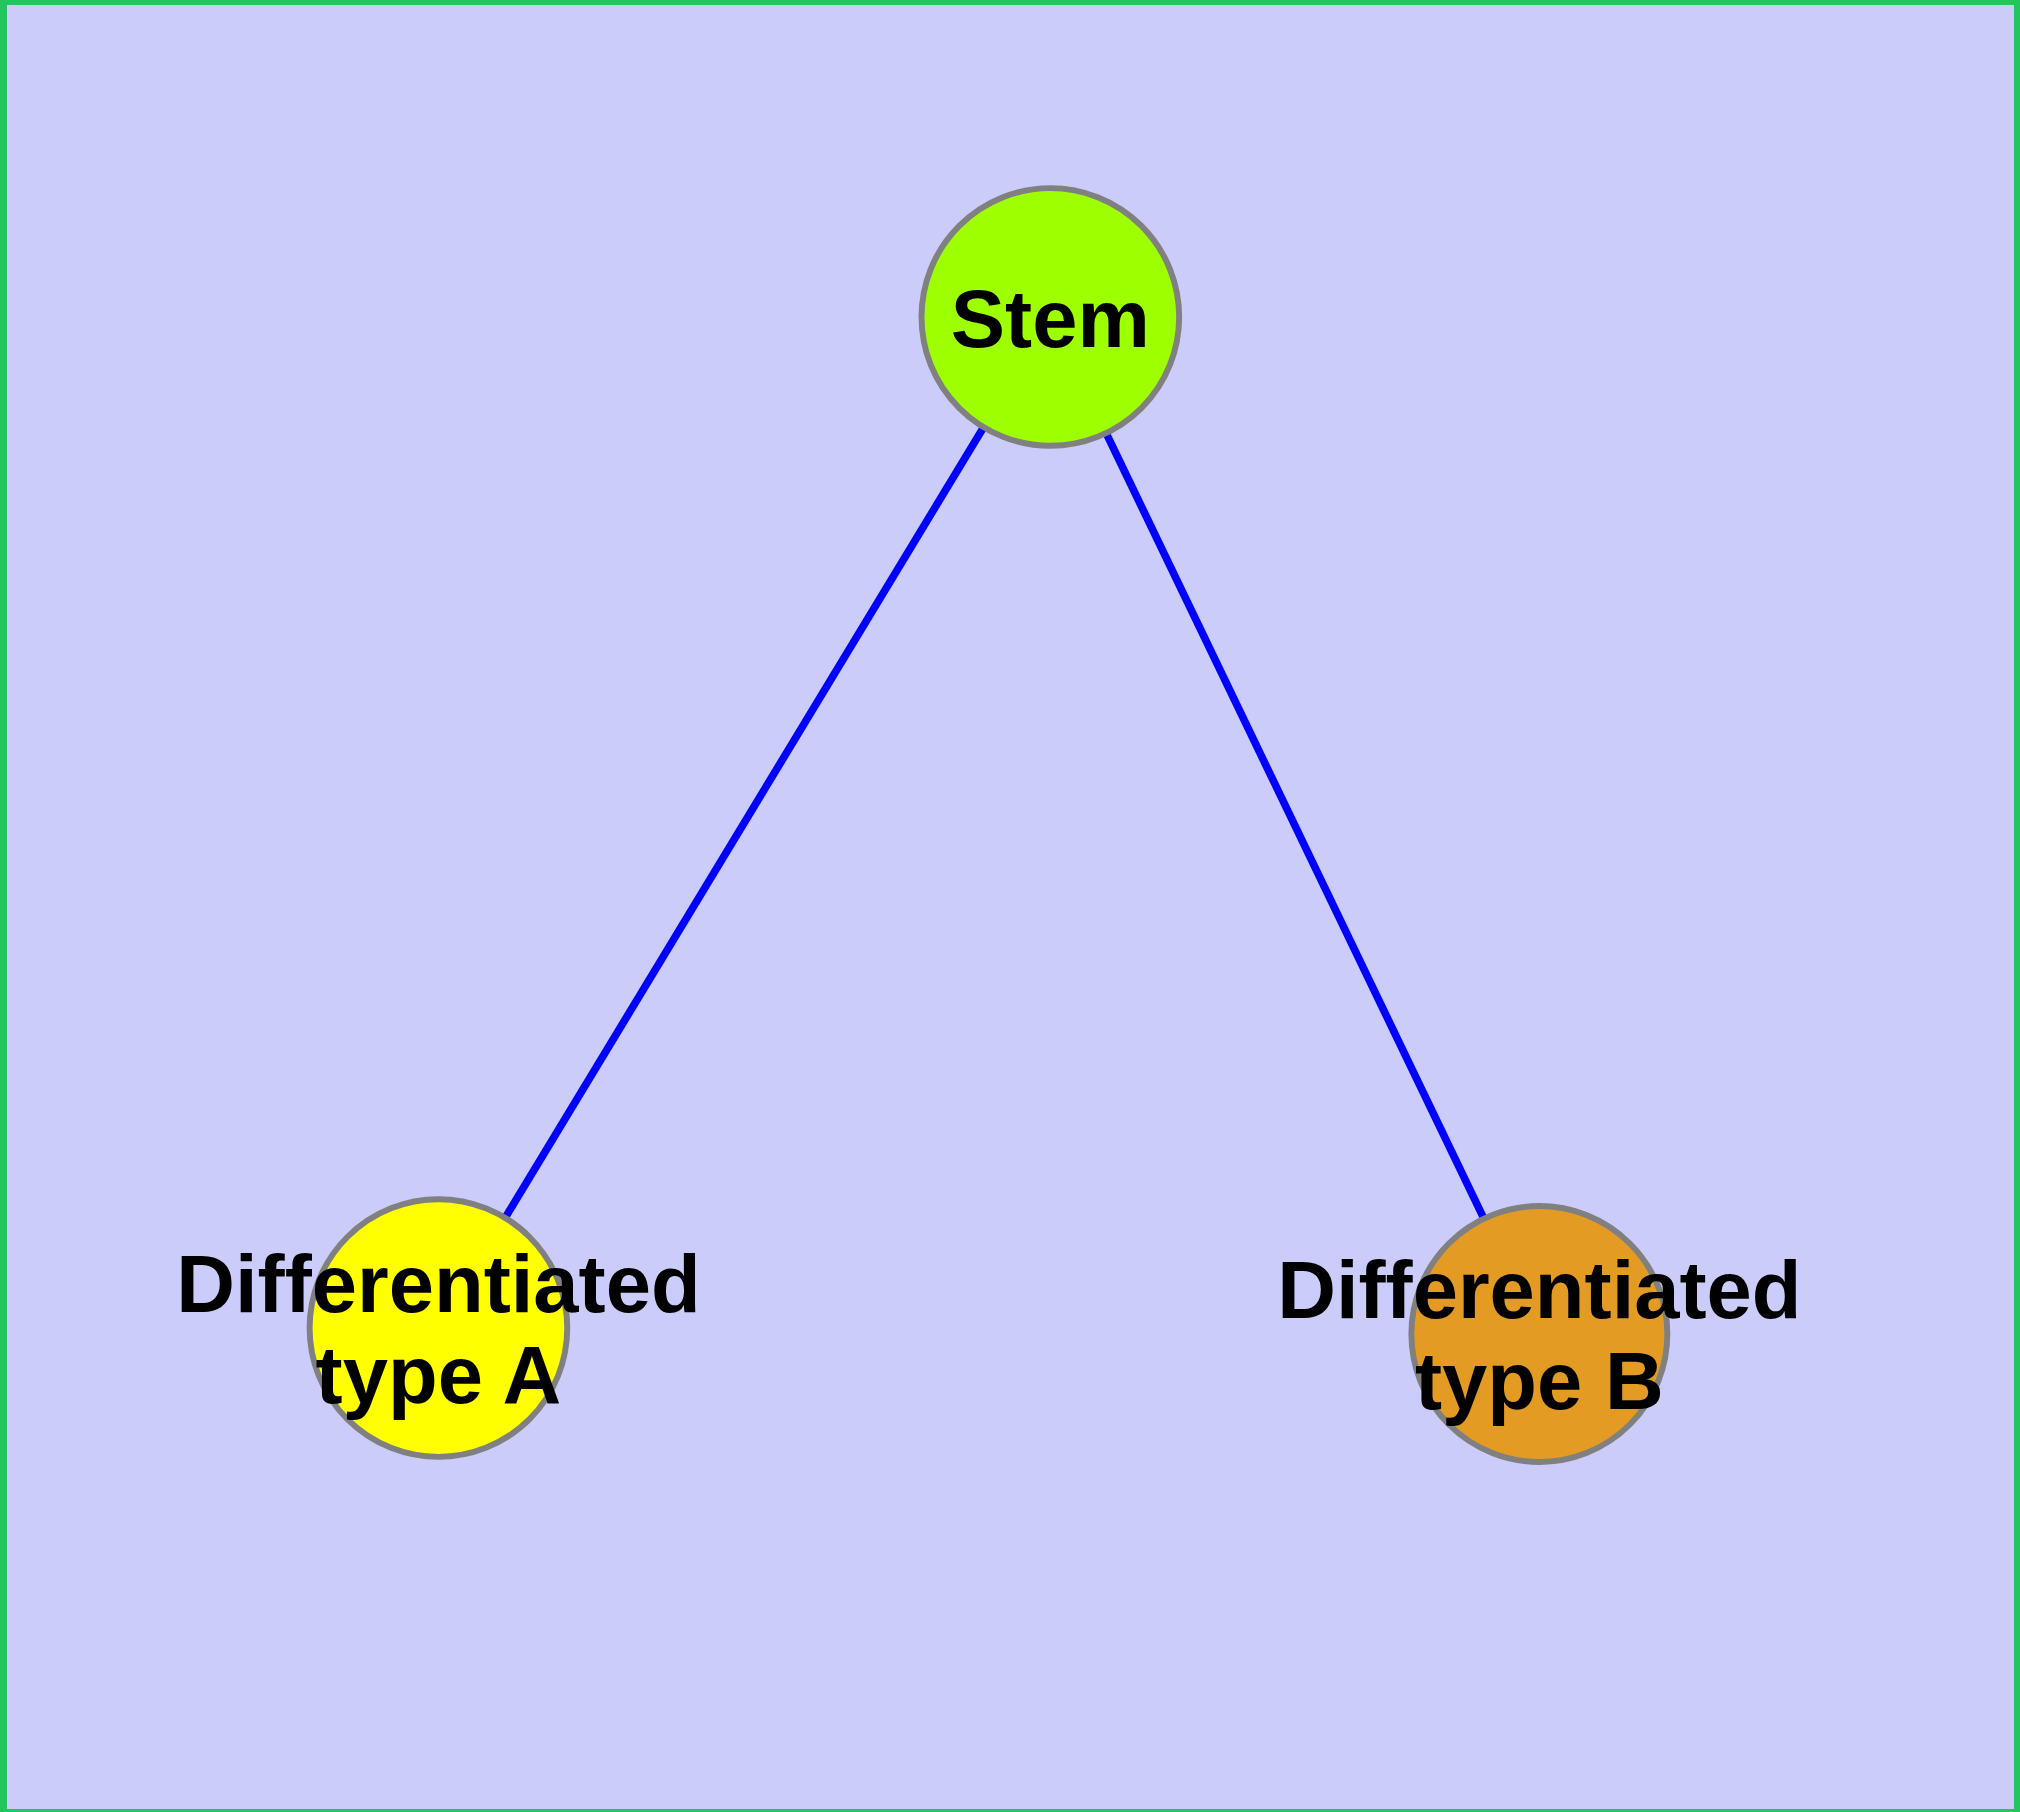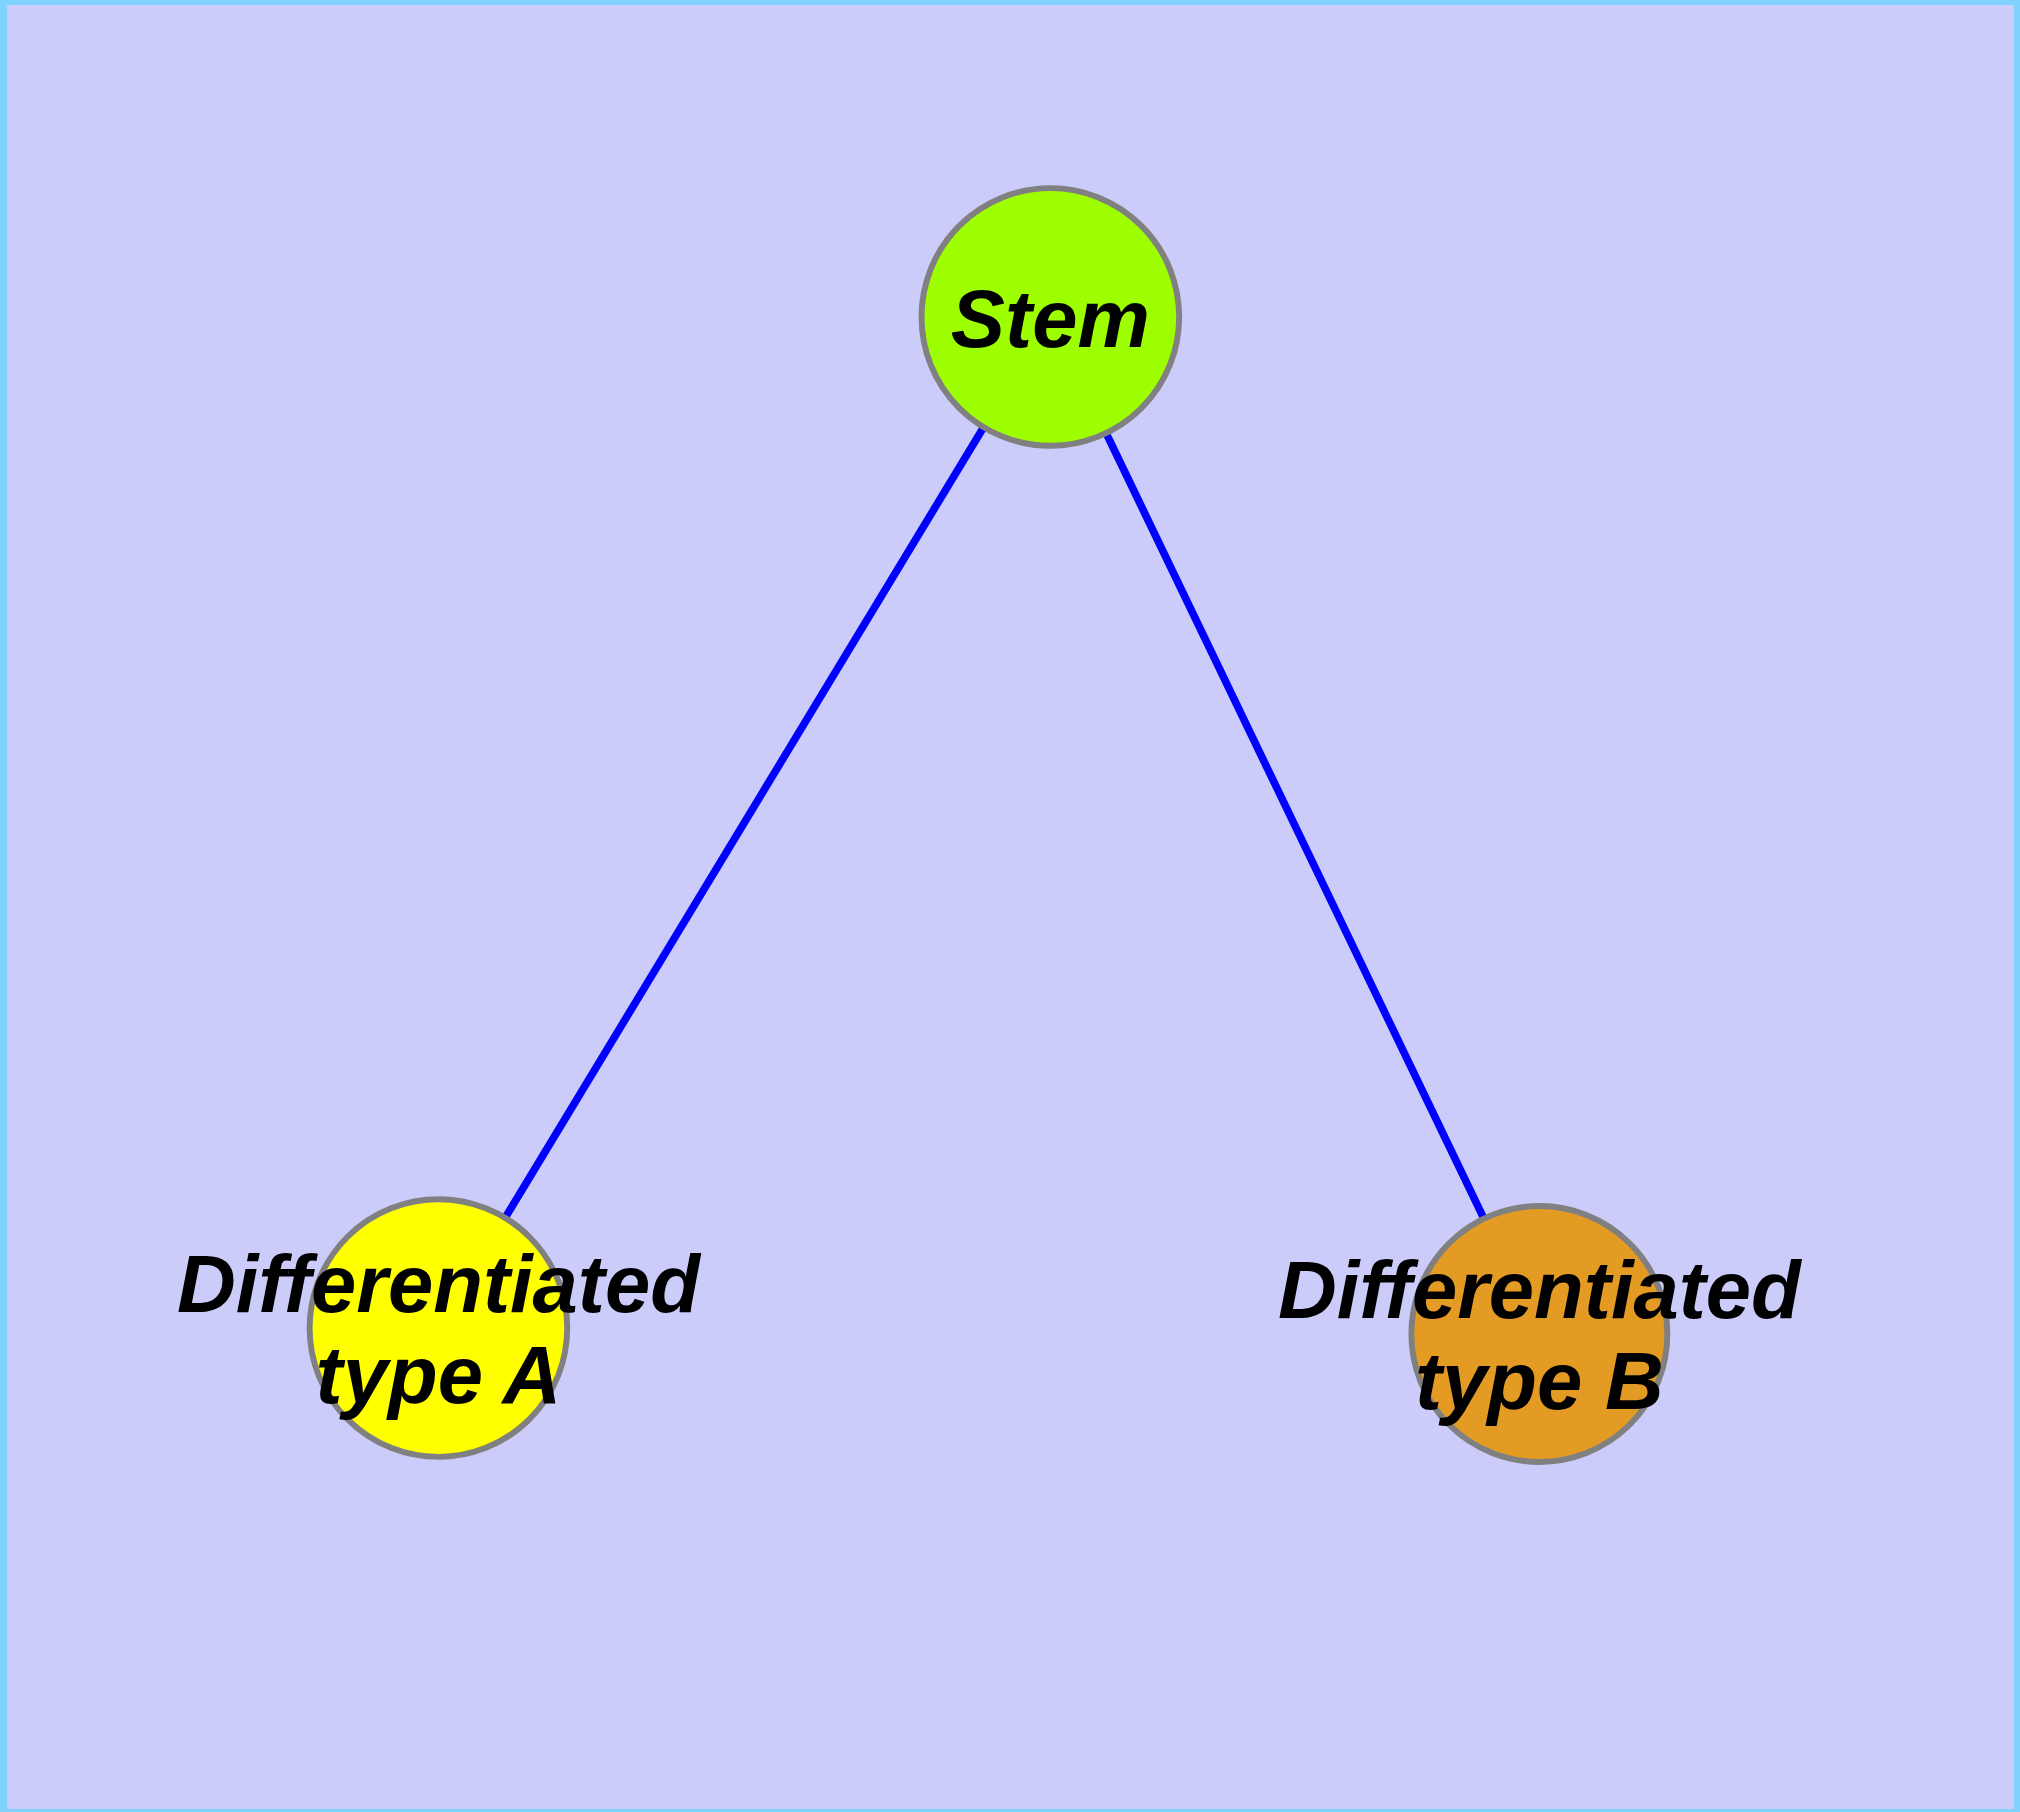--- a/index.html
+++ b/index.html
@@ -5,24 +5,23 @@
 <style>
   html, body {
     margin: 0;
     padding: 0;
     background: #ffffff;
   }
   #canvas {
     position: relative;
     width: 2021px;
     height: 1812px;
-    background: #7dd3fc;
+    background: #22c55e;
     overflow: hidden;
     font-family: "Liberation Sans", sans-serif;
-    font-style: italic;
   }
   #plot-area {
     position: absolute;
     left: 6.8px;
     top: 5.1px;
     width: 2007px;
     height: 1804px;
     background: #ccccfa;
   }
   #graph-svg {

